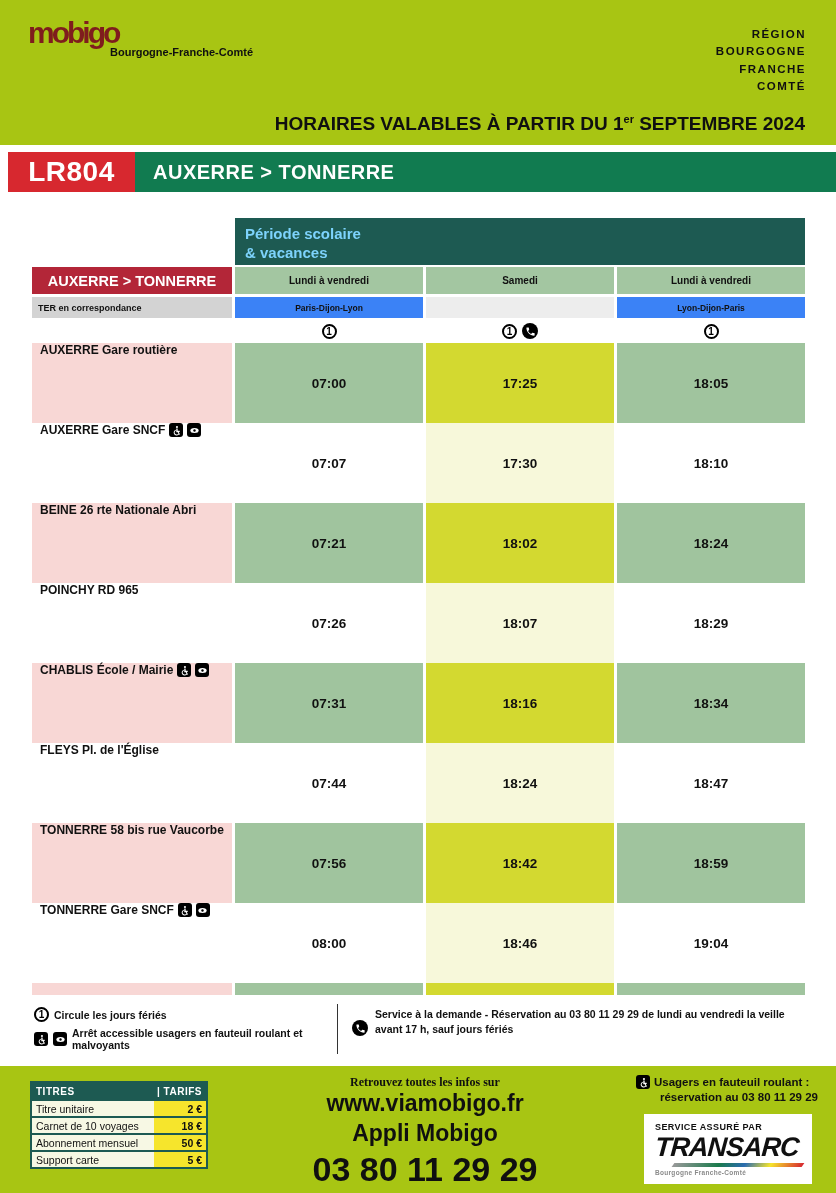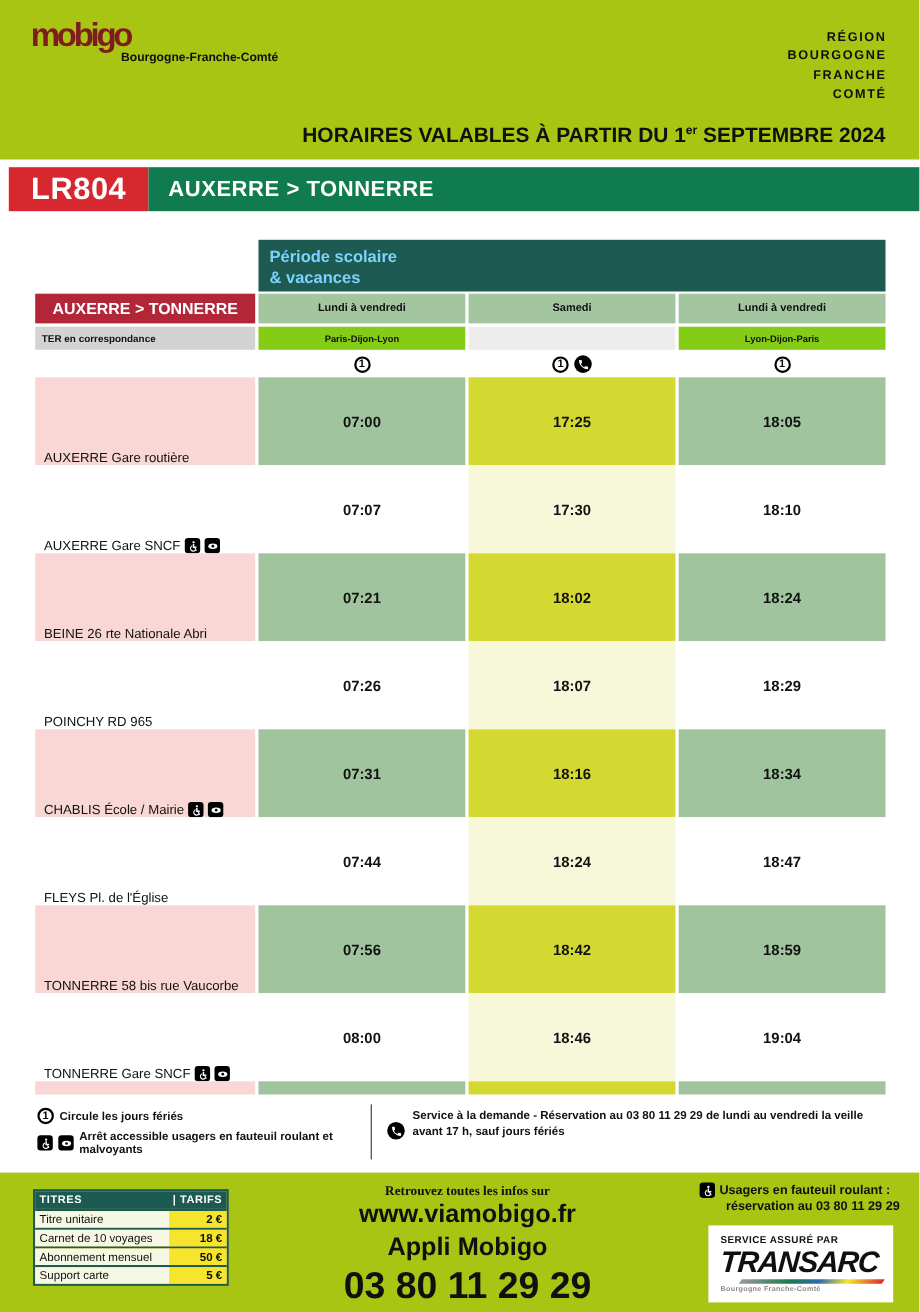--- a/index.html
+++ b/index.html
@@ -31,28 +31,28 @@
   .period-head { grid-column:2/5; background:#1d5a52; color:#7dd3fc; font-weight:bold;
                  font-size:15px; line-height:1.25; padding:7px 0 0 10px; }
   .dayhead-row { height:27px; margin-bottom:3px; }
   .dir-cell { background:#b32638; color:#fff; font-weight:bold; font-size:14.5px;
               display:flex; align-items:center; justify-content:center; }
   .day-cell { background:#a3c6a1; color:#111; font-weight:bold; font-size:10px;
               display:flex; align-items:center; justify-content:center; }
   .ter-row { height:21px; margin-bottom:2px; }
   .ter-label { background:#d3d3d3; font-weight:bold; font-size:9px; display:flex;
                align-items:center; padding-left:6px; }
-  .ter-cell { background:#84cc16; font-weight:bold; font-size:8.5px; display:flex;
+  .ter-cell { background:#3b82f6; font-weight:bold; font-size:8.5px; display:flex;
               align-items:center; justify-content:center; }
   .ter-cell.empty { background:#ededed; }
   .icons-row { height:22px; margin-bottom:1px; }
   .icon-cell { background:#fff; display:flex; align-items:center; justify-content:center; gap:5px; }
 
   .data-row { height:80px; }
-  .stop-cell { display:flex; align-items:flex-end; padding-left:8px; font-weight:normal;
+  .stop-cell { display:flex; align-items:flex-start; padding-left:8px; font-weight:bold;
                font-size:12px; gap:4px; }
   .time-cell { display:flex; align-items:center; justify-content:center; font-weight:bold; font-size:13.5px; }
   .data-row.odd .stop-cell { background:#f8d7d5; }
   .data-row.odd .g { background:#a0c49e; }
   .data-row.odd .y { background:#d3d930; }
   .data-row.even .stop-cell { background:#ffffff; }
   .data-row.even .g { background:#ffffff; }
   .data-row.even .y { background:#f7f8da; }
   .partial-row { height:12px; }
   .partial-row .stop-cell { background:#f8d7d5; }
@@ -71,21 +71,21 @@
   
   .legend-left { position:absolute; top:1007px; left:34px; width:295px; }
   .legend-item { display:flex; align-items:center; gap:5px; margin-bottom:5px;
                  font-weight:bold; font-size:10.5px; }
   .legend-divider { position:absolute; top:1004px; left:337px; width:1px; height:50px; background:#333; }
   .legend-right { position:absolute; top:1007px; left:352px; width:455px; display:flex;
                   gap:7px; font-weight:bold; font-size:10.5px; line-height:1.4; align-items:flex-end; }
 
   
   .footer { position:absolute; top:1066px; left:0; width:836px; height:127px; background:#a8c513; }
-  .tariffs { position:absolute; top:15px; left:30px; width:178px; border:2px solid #1d5a52; background:#fde047; }
+  .tariffs { position:absolute; top:15px; left:30px; width:178px; border:2px solid #1d5a52; background:#ef4444; }
   .tariff-head { display:flex; justify-content:space-between; background:#1d5a52; color:#fff;
                  font-size:10px; font-weight:bold; height:16px; align-items:center;
                  padding:0 4px; letter-spacing:0.5px; }
   .tariff-row { display:flex; height:17px; border-top:2px solid #1d5a52; }
   .tariff-label { flex:1; background:#f7f8e4; font-weight:normal; font-size:10.5px;
                   display:flex; align-items:center; padding-left:4px; }
   .tariff-price { width:52px; background:#f6e52c; font-weight:bold; font-size:10.5px;
                   display:flex; align-items:center; justify-content:flex-end; padding-right:4px; }
 
   .footer-center { position:absolute; top:9px; left:255px; width:340px; text-align:center; color:#101010; }

